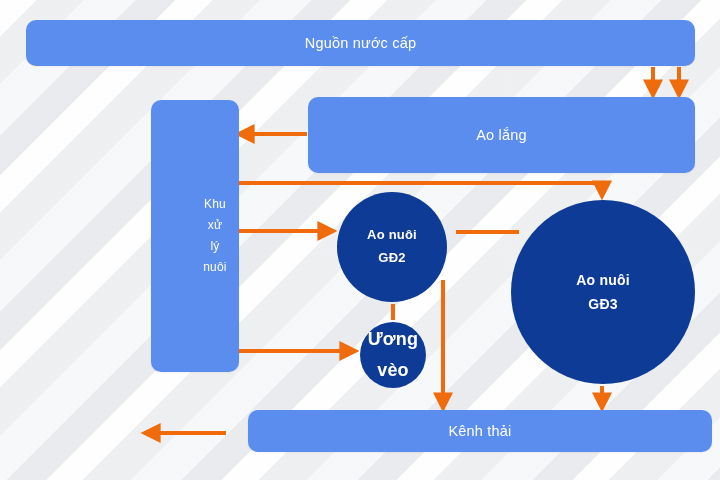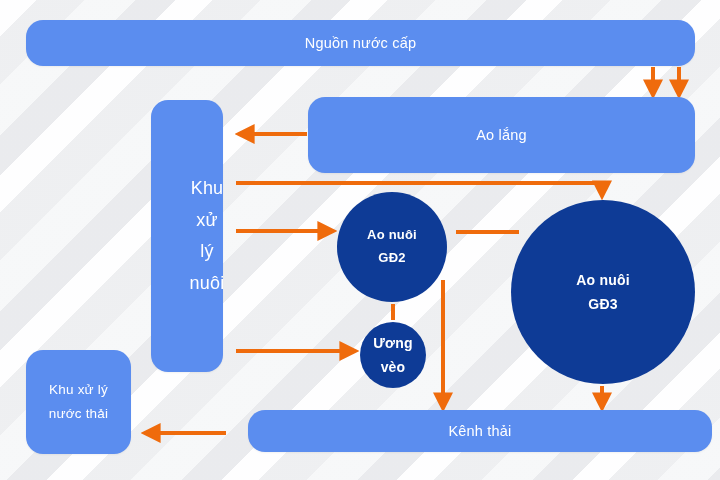--- a/index.html
+++ b/index.html
@@ -25,43 +25,43 @@
   
   .node{
     position:absolute;
     display:flex;align-items:center;justify-content:center;
     text-align:center;color:#ffffff;
     letter-spacing:.2px;
     box-sizing:border-box;
   }
   .rect{
     background:#5b8def;
-    border-radius:17px;
+    border-radius:10px;
     box-shadow:0 1px 2px rgba(0,0,0,.05);
   }
   .circle{
     background:#0e3b96;
     border-radius:50%;
     line-height:1.45;
     font-weight:bold;
   }
   .stack{display:flex;flex-direction:column;align-items:center;justify-content:center;line-height:1.75;}
 
   
   #wires{position:absolute;left:0;top:0;width:720px;height:480px;pointer-events:none;}
 
   
   #n-source  {left:26px;  top:20px;  width:669px; height:46px; font-size:14.5px;}
   #n-settle  {left:308px; top:97px;  width:387px; height:76px; font-size:14.5px;}
-  #n-treat   {left:151px; top:100px; width:72px;  height:272px; font-size:18px;padding-left:40px;}
+  #n-treat   {left:151px; top:100px; width:88px;  height:272px; font-size:12px;padding-left:40px;}
   #n-waste   {left:26px;  top:350px; width:105px; height:104px; font-size:13.5px;}
   #n-channel {left:248px; top:410px; width:464px; height:42px; font-size:14.5px;}
   #n-g2      {left:337px; top:192px; width:110px; height:110px; font-size:13px;}
   #n-g3      {left:511px; top:200px; width:184px; height:184px; font-size:14px;}
-  #n-uong    {left:360px; top:322px; width:66px;  height:66px;  font-size:14px;}
+  #n-uong    {left:360px; top:322px; width:66px;  height:66px;  font-size:18px;}
 </style>
 </head>
 <body>
 
 <div id="canvas">
 
   <svg id="wires" viewBox="0 0 720 480" xmlns="http://www.w3.org/2000/svg">
     <defs>
       <marker id="ah" markerWidth="5" markerHeight="5" refX="3.4" refY="2.5" orient="auto" markerUnits="strokeWidth">
         <path d="M0,0 L5,2.5 L0,5 z" fill="#ef6b0c"></path>
@@ -100,24 +100,20 @@
     <span>Ao lắng</span>
   </div>
 
   <div id="n-treat" class="node rect stack">
     <span>Khu</span>
     <span>xử</span>
     <span>lý</span>
     <span>nuôi</span>
   </div>
 
-  <div id="n-waste" class="node rect stack">
-    <span>Khu xử lý</span>
-    <span>nước thải</span>
-  </div>
 
   <div id="n-channel" class="node rect">
     <span>Kênh thải</span>
   </div>
 
   <div id="n-g2" class="node circle stack">
     <span>Ao nuôi</span>
     <span>GĐ2</span>
   </div>
 

